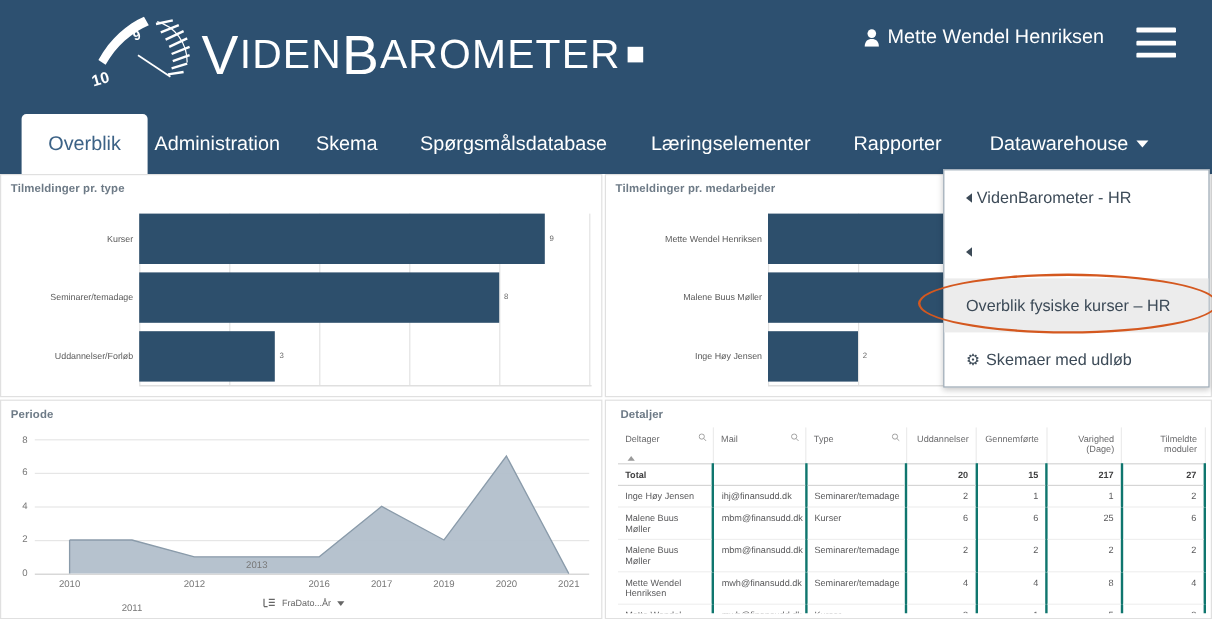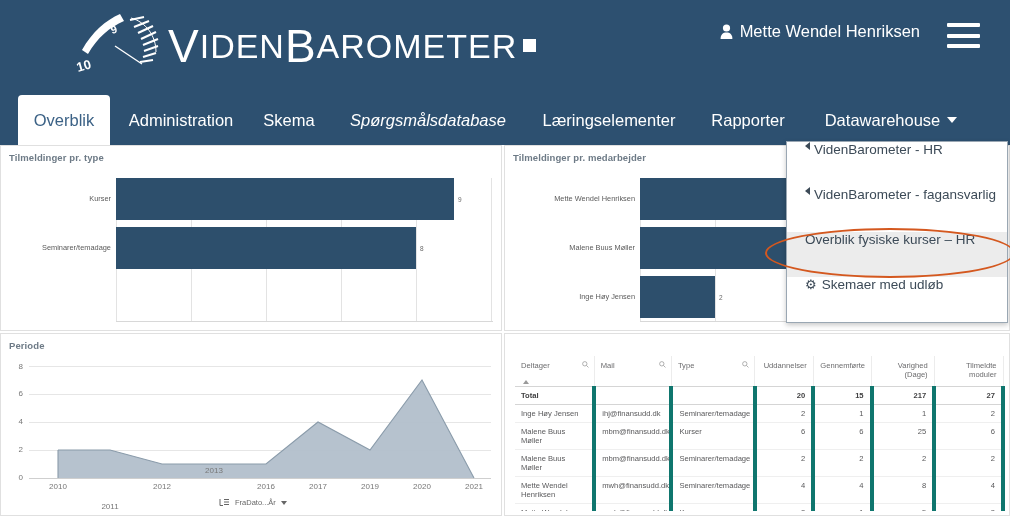--- a/index.html
+++ b/index.html
@@ -94,21 +94,21 @@
   
   .dropdown {
     position:absolute; left:786px; top:141px; width:222px; height:182px;
     background:#ffffff;
     border:1px solid #9aa7b3;
     box-shadow:0 2px 5px rgba(0,0,0,.22);
     z-index:40;
   }
   .dd-item {
     position:relative; height:45px;
-    display:flex; align-items:flex-start;
+    display:flex; align-items:center;
     padding-left:18px; font-size:13.5px; color:#3c4a57;
     cursor:pointer; white-space:nowrap;
   }
   .dd-item.highlight { background:#ececec; }
   .dd-arrow-left {
     display:inline-block; width:0; height:0; margin-right:4px;
     border-top:4px solid transparent; border-bottom:4px solid transparent;
     border-right:5px solid #3c4a57;
   }
   .dd-gear { margin-right:5px; font-size:13px; color:#3c4a57; }
@@ -137,21 +137,21 @@
     font-weight:normal; color:#6b6b6d; text-align:left;
     padding:5px 6px 7px 6px;
     border-bottom:1px solid #d5d5d5;
     border-right:1px solid #ececec;
     vertical-align:top; position:relative;
     font-size:7.6px;
   }
   table.detail th.num { text-align:right; }
   table.detail td {
     padding:4px 6px; border-bottom:1px solid #efefef;
-    border-right:4px solid #0f766e; vertical-align:top;
+    border-right:2px solid #0f766e; vertical-align:top;
   }
   table.detail td.num { text-align:right; }
   table.detail tr.total td { font-weight:bold; color:#3f3f40; border-bottom:1px solid #d5d5d5; }
   .th-search { position:absolute; right:5px; top:5px; }
   .sort-caret {
     position:absolute; left:8px; bottom:2px; width:0; height:0;
     border-left:3px solid transparent; border-right:3px solid transparent;
     border-bottom:4px solid #9a9a9a;
   }
 </style>
@@ -201,30 +201,30 @@
     </div>
 
     <div class="hamburger">
       <span></span>
         <span></span>
         <span></span>
     </div>
   </div>
 
   <div class="tabbar">
-    <div class="tab active" style="left:18px;width:92px;">
+    <div class="tab active" style="left:18px;width:105px;">
       <span>Overblik</span>
     </div>
     <div class="tab" style="left:116px;width:130px;">
       <span>Administration</span>
     </div>
     <div class="tab" style="left:258px;width:62px;">
       <span>Skema</span>
     </div>
-    <div class="tab" style="left:340px;width:176px;font-style:italic;">
+    <div class="tab" style="left:340px;width:176px;">
       <span>Spørgsmålsdatabase</span>
     </div>
     <div class="tab" style="left:534px;width:150px;">
       <span>Læringselementer</span>
     </div>
     <div class="tab" style="left:700px;width:96px;">
       <span>Rapporter</span>
     </div>
     <div class="tab" style="left:818px;width:146px;">
       <span>Datawarehouse</span>
@@ -250,20 +250,25 @@
         <div class="bar-rect" style="left:115px;width:338px;"></div>
         <div class="bar-value" style="left:457px;">9</div>
       </div>
 
       <div class="bar-row" style="top:53px;height:42px;">
         <div class="bar-label" style="left:0;width:110px;">Seminarer/temadage</div>
         <div class="bar-rect" style="left:115px;width:300px;"></div>
         <div class="bar-value" style="left:419px;">8</div>
       </div>
 
+      <div class="bar-row" style="top:102px;height:42px;">
+        <div class="bar-label" style="left:0;width:110px;">Uddannelser/Forløb</div>
+        <div class="bar-rect" style="left:115px;width:113px;"></div>
+        <div class="bar-value" style="left:232px;">3</div>
+      </div>
     </div>
   </div>
 
   <div class="panel" style="left:504px;top:145px;width:506px;height:186px;">
     <div class="panel-title">Tilmeldinger pr. medarbejder</div>
 
     <div class="barchart" style="top:28px;height:150px;">
       <div class="gridline" style="left:135px;top:4px;height:143px;"></div>
       <div class="gridline" style="left:210px;top:4px;height:143px;"></div>
       <div class="gridline" style="left:285px;top:4px;height:143px;"></div>
@@ -330,20 +335,21 @@
           <line x1="5" y1="4" x2="10" y2="4" stroke="#666" stroke-width="1"></line>
           <line x1="5" y1="6.5" x2="10" y2="6.5" stroke="#666" stroke-width="1"></line>
         </svg>
         <span>FraDato...År</span>
         <span style="display:inline-block;width:0;height:0;border-left:3px solid transparent;border-right:3px solid transparent;border-top:4px solid #666;"></span>
       </div>
     </div>
   </div>
 
   <div class="panel" style="left:504px;top:333px;width:506px;height:183px;overflow:hidden;">
+    <div class="panel-title" style="padding-left:12px;">Detaljer</div>
 
     <div style="position:absolute;left:10px;top:22px;right:4px;bottom:4px;overflow:hidden;">
       <table class="detail">
         <colgroup>
           <col style="width:76px">
             <col style="width:74px">
             <col style="width:80px">
           <col style="width:56px">
             <col style="width:56px">
             <col style="width:60px">
@@ -446,21 +452,20 @@
     </div>
   </div>
 
   <div class="dropdown">
     <div class="dd-item">
       <span class="dd-arrow-left"></span>
       <span>VidenBarometer - HR</span>
     </div>
     <div class="dd-item">
       <span class="dd-arrow-left"></span>
-      <span>VidenBarometer - fagansvarlig</span>
     </div>
     <div class="dd-item highlight">
       <span>Overblik fysiske kurser – HR</span>
     </div>
     <div class="dd-item">
       <span class="dd-gear">⚙</span>
       <span>Skemaer med udløb</span>
     </div>
   </div>
 

